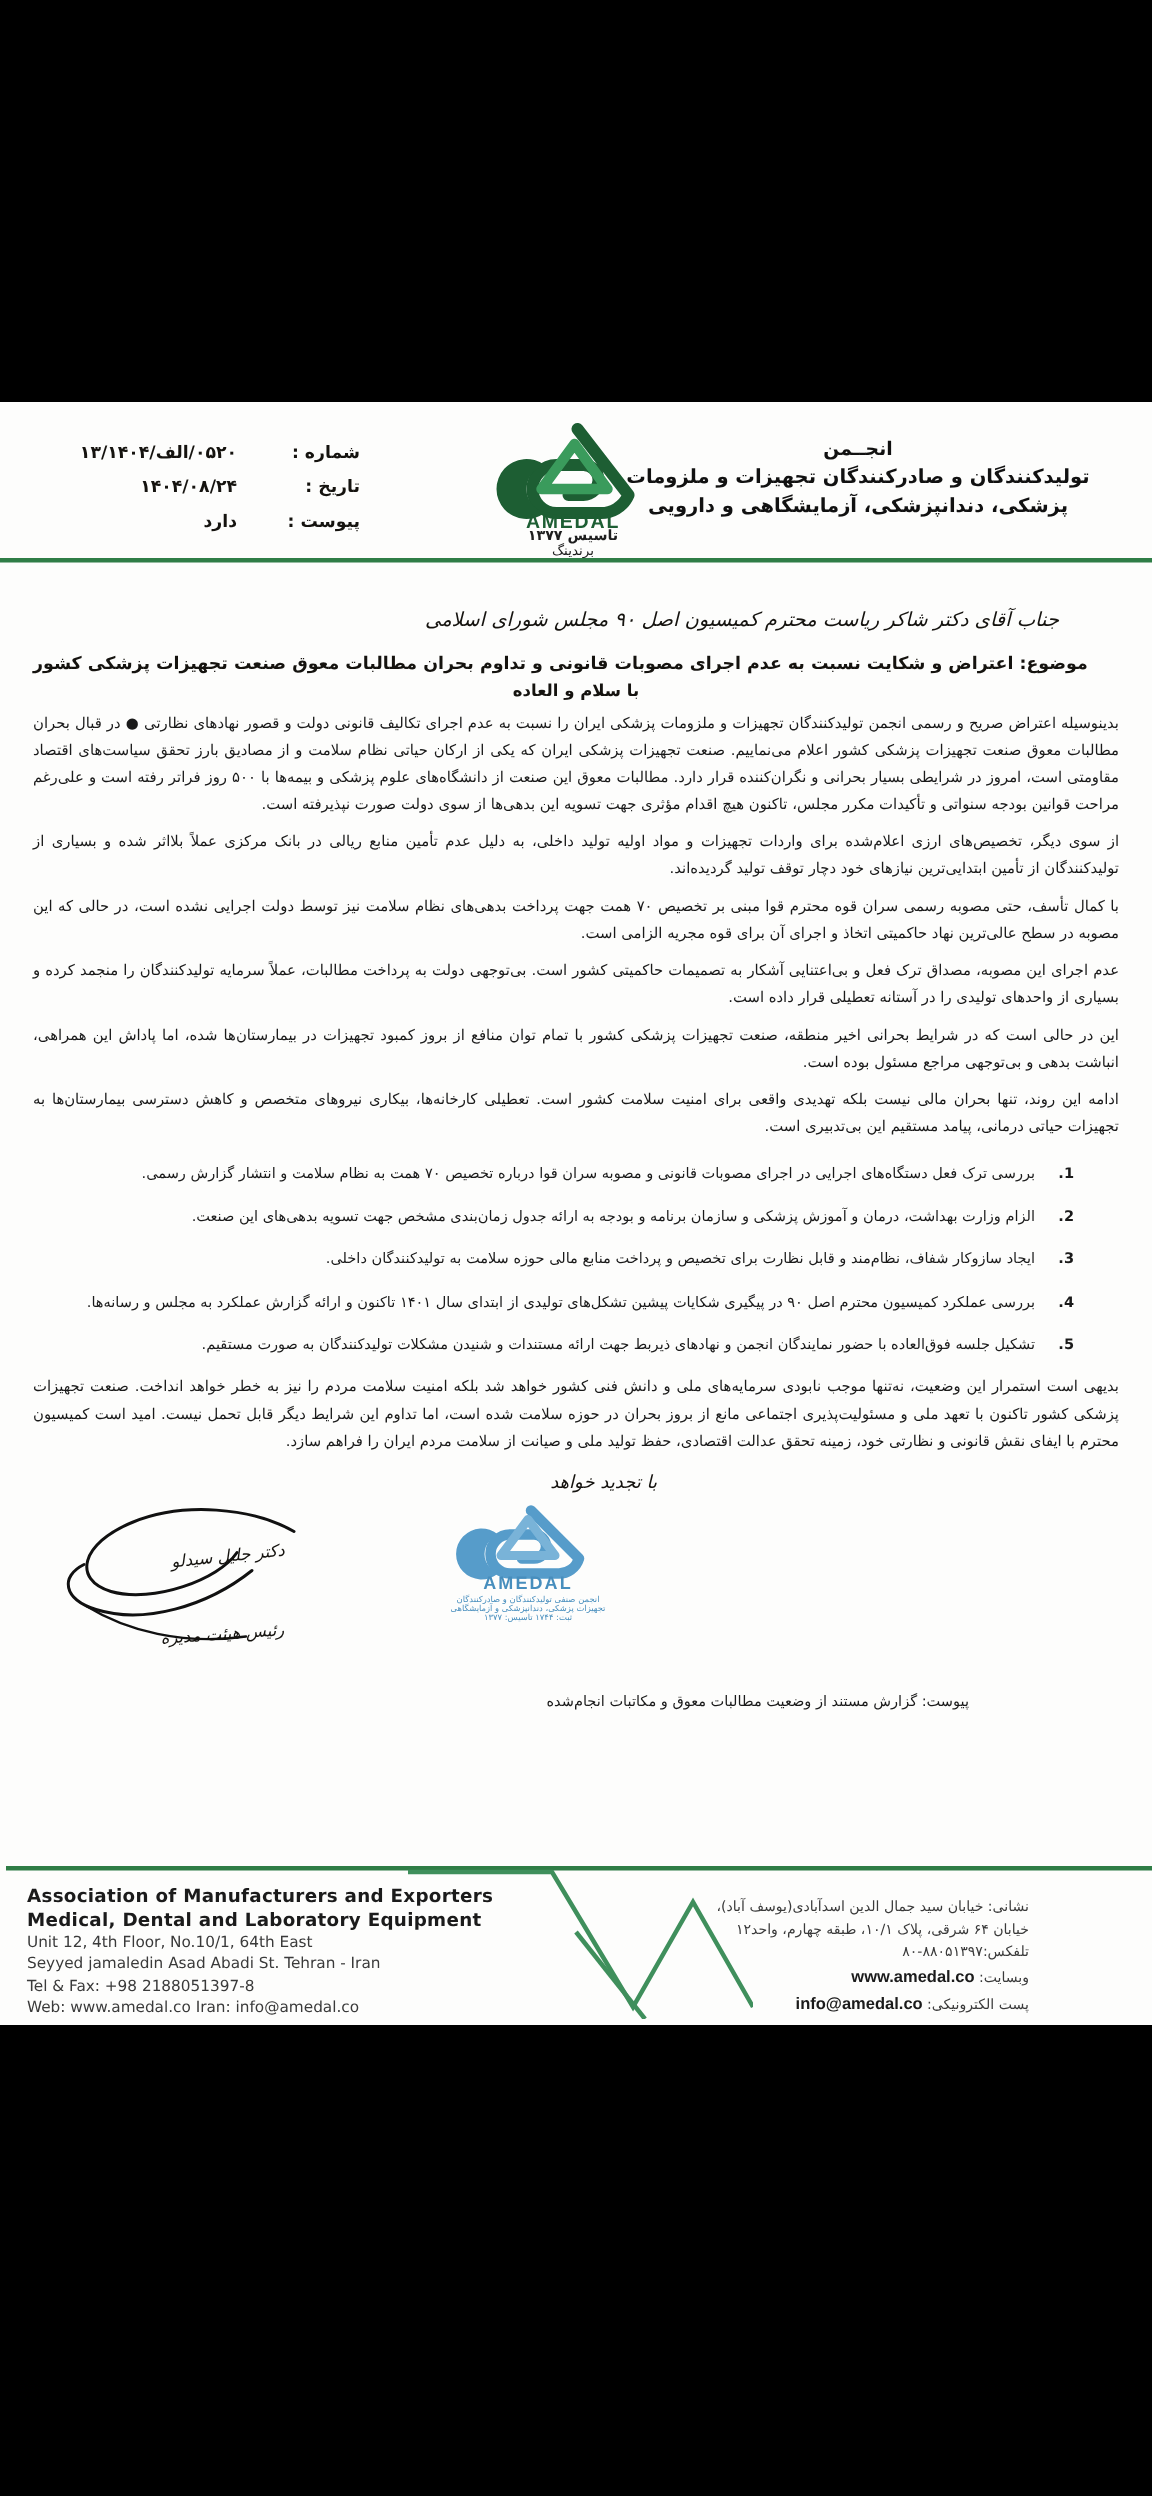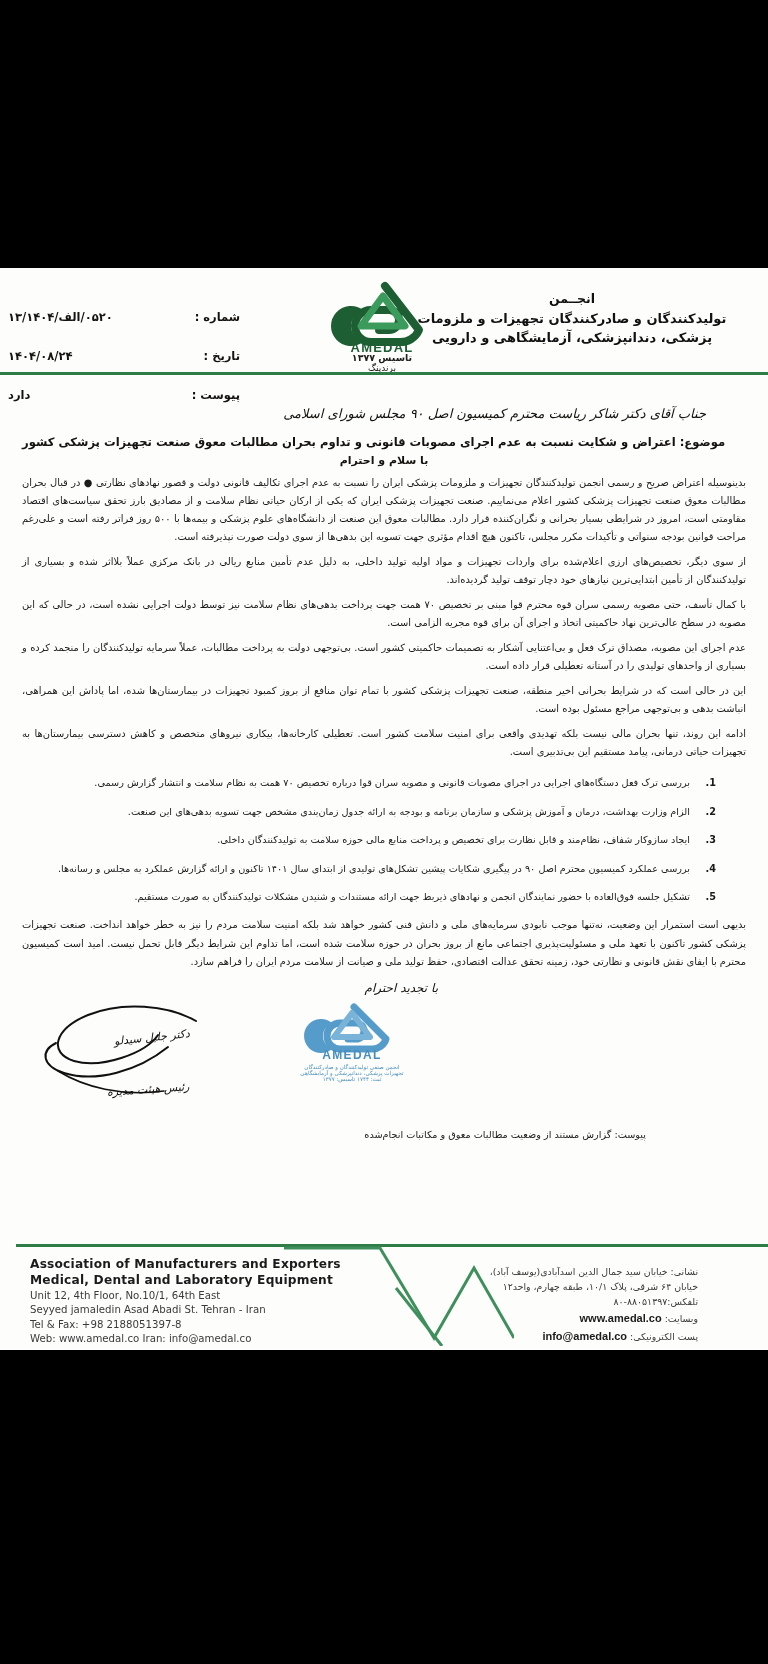--- a/index.html
+++ b/index.html
@@ -8,21 +8,21 @@
   .letterbox-top,.letterbox-bottom{position:absolute;left:0;width:768px;background:#000;}
   .letterbox-top{top:0;height:268px;}
   .letterbox-bottom{top:1350px;height:314px;}
   .page{position:absolute;left:0;top:268px;width:768px;height:1082px;background:#fdfdfc;overflow:hidden;}
 
   
   .hdr{position:relative;height:112px;}
   .hdr-meta{position:absolute;right:528px;top:26px;width:232px;text-align:left;direction:rtl;}
   .meta-row{display:flex;justify-content:flex-start;align-items:baseline;margin-bottom:9px;font-size:11.5px;color:#15130f;font-weight:bold;}
   .meta-label{width:78px;text-align:right;letter-spacing:.2px;}
-  .meta-value{flex:1;text-align:left;padding-right:4px;letter-spacing:.2px;margin-top:16px;}
+  .meta-value{flex:1;text-align:right;padding-right:4px;letter-spacing:.2px;}
   .hdr-title{position:absolute;right:10px;top:22px;width:372px;text-align:center;line-height:1.5;}
   .hdr-title .l1{font-size:12.5px;font-weight:bold;color:#111;letter-spacing:2px;}
   .hdr-title .l2,.hdr-title .l3{font-size:13px;font-weight:bold;color:#111;}
   .logo-wrap{position:absolute;left:296px;top:12px;width:172px;text-align:center;}
   .logo-svg{display:block;margin:0 auto;}
   .logo-sub{font-size:9.5px;color:#1d1d1d;margin-top:-4px;font-weight:bold;letter-spacing:.5px;}
   .logo-sub2{font-size:9px;color:#1d1d1d;}
   .rule{position:absolute;left:0;top:104px;width:768px;height:3px;background:#2f7d46;}
   .motto{position:absolute;left:0;top:140px;width:768px;text-align:center;font-size:11px;color:#2a2a2a;font-style:italic;}
 
@@ -43,21 +43,21 @@
   .sigzone{position:relative;height:150px;margin-top:6px;}
   .regards{position:absolute;right:330px;top:4px;font-size:12px;color:#15130f;font-style:italic;}
   .stamp{position:absolute;right:352px;top:22px;width:128px;text-align:center;opacity:.88;}
   .stamp-sub{font-size:5.6px;color:#2f7fb5;line-height:1.5;margin-top:-2px;}
   .signature{position:absolute;right:560px;top:10px;width:190px;height:130px;}
   .sig-name{position:absolute;right:18px;top:44px;font-size:11px;color:#15130f;font-style:italic;transform:rotate(-6deg);}
   .sig-role{position:absolute;right:18px;top:96px;font-size:11px;color:#15130f;font-style:italic;transform:rotate(-4deg);}
   .attachment{margin:2px 22px 0 0;font-size:9.7px;color:#1a1a1a;text-align:right;padding-right:100px;}
 
   
-  .footer{position:absolute;left:16px;bottom:0;width:696px;height:112px;text-decoration:underline;}
+  .footer{position:absolute;left:4px;bottom:0;width:696px;height:112px;text-decoration:underline;}
   .footer-rule{position:absolute;left:0;top:6px;width:768px;height:3px;background:#2f7d46;}
   .footer-en{position:absolute;left:14px;top:18px;direction:ltr;text-align:left;}
   .footer-en .en1,.footer-en .en2{font-size:12.2px;font-weight:bold;color:#1b1b1b;letter-spacing:.2px;line-height:1.35;}
   .footer-en .enline{font-size:10.2px;color:#3a3a3a;line-height:1.42;}
   .footer-fa{position:absolute;right:14px;top:26px;direction:rtl;text-align:right;}
   .footer-fa .faline{font-size:9.4px;color:#3a3a3a;line-height:1.62;}
   .footer-fa .faline b{font-size:11px;color:#1b1b1b;font-family:"Liberation Sans",sans-serif;}
   .footer-swoosh{position:absolute;left:268px;top:4px;}
 </style>
 </head>
@@ -105,21 +105,21 @@
       </div>
 
       <div class="rule"></div>
     </div>
 
 
     <div class="body">
 
       <div class="addressee">جناب آقای دکتر شاکر ریاست محترم کمیسیون اصل ۹۰ مجلس شورای اسلامی</div>
       <div class="subject">موضوع:  اعتراض و شکایت نسبت به عدم اجرای مصوبات قانونی و تداوم بحران مطالبات معوق صنعت تجهیزات پزشکی کشور</div>
-      <div class="salutation">با سلام  و احترام</div>
+      <div class="salutation">با سلام  و العاده</div>
 
       <p class="para">بدینوسیله اعتراض صریح و رسمی انجمن تولیدکنندگان تجهیزات و ملزومات پزشکی ایران را نسبت به عدم اجرای تکالیف قانونی دولت و قصور نهادهای نظارتی ● در قبال بحران مطالبات معوق صنعت تجهیزات پزشکی کشور اعلام می‌نماییم. صنعت تجهیزات پزشکی ایران که یکی از ارکان حیاتی نظام سلامت و از مصادیق بارز تحقق سیاست‌های اقتصاد مقاومتی است، امروز در شرایطی بسیار بحرانی و نگران‌کننده قرار دارد. مطالبات معوق این صنعت از دانشگاه‌های علوم پزشکی و بیمه‌ها با ۵۰۰ روز فراتر رفته است و علی‌رغم مراحت قوانین بودجه سنواتی و تأکیدات مکرر مجلس، تاکنون هیچ اقدام مؤثری جهت تسویه این بدهی‌ها از سوی دولت صورت نپذیرفته است.</p>
       <p class="para">از سوی دیگر، تخصیص‌های ارزی اعلام‌شده برای واردات تجهیزات و مواد اولیه تولید داخلی، به دلیل عدم تأمین منابع ریالی در بانک مرکزی عملاً بلااثر شده و بسیاری از تولیدکنندگان از تأمین ابتدایی‌ترین نیازهای خود دچار توقف تولید گردیده‌اند.</p>
       <p class="para">با کمال تأسف، حتی مصوبه رسمی سران قوه محترم قوا مبنی بر تخصیص ۷۰ همت جهت پرداخت بدهی‌های نظام سلامت نیز توسط دولت اجرایی نشده است، در حالی که این مصوبه در سطح عالی‌ترین نهاد حاکمیتی اتخاذ و اجرای آن برای قوه مجریه الزامی است.</p>
       <p class="para">عدم اجرای این مصوبه، مصداق ترک فعل و بی‌اعتنایی آشکار به تصمیمات حاکمیتی کشور است. بی‌توجهی دولت به پرداخت مطالبات، عملاً سرمایه تولیدکنندگان را منجمد کرده و بسیاری از واحدهای تولیدی را در آستانه تعطیلی قرار داده است.</p>
       <p class="para">این در حالی است که در شرایط بحرانی اخیر منطقه، صنعت تجهیزات پزشکی کشور با تمام توان منافع از بروز کمبود تجهیزات در بیمارستان‌ها شده، اما پاداش این همراهی، انباشت بدهی و بی‌توجهی مراجع مسئول بوده است.</p>
       <p class="para">ادامه این روند، تنها بحران مالی نیست بلکه تهدیدی واقعی برای امنیت سلامت کشور است. تعطیلی کارخانه‌ها، بیکاری نیروهای متخصص و کاهش دسترسی بیمارستان‌ها به تجهیزات حیاتی درمانی، پیامد مستقیم این بی‌تدبیری است.</p>
 
       <ol class="demands">
         <li>بررسی ترک فعل دستگاه‌های اجرایی در اجرای مصوبات قانونی و مصوبه سران قوا درباره تخصیص ۷۰ همت به نظام سلامت و انتشار گزارش رسمی.</li>
@@ -127,21 +127,21 @@
         <li>ایجاد سازوکار شفاف، نظام‌مند و قابل نظارت برای تخصیص و پرداخت منابع مالی حوزه سلامت به تولیدکنندگان داخلی.</li>
         <li>بررسی عملکرد کمیسیون محترم اصل ۹۰ در پیگیری شکایات پیشین تشکل‌های تولیدی از ابتدای سال ۱۴۰۱ تاکنون و ارائه گزارش عملکرد به مجلس و رسانه‌ها.</li>
         <li>تشکیل جلسه فوق‌العاده با حضور نمایندگان انجمن و نهادهای ذیربط جهت ارائه مستندات و شنیدن مشکلات تولیدکنندگان به صورت مستقیم.</li>
       </ol>
 
       <p class="para closing">بدیهی است استمرار این وضعیت، نه‌تنها موجب نابودی سرمایه‌های ملی و دانش فنی کشور خواهد شد بلکه امنیت سلامت مردم را نیز به خطر خواهد انداخت. صنعت تجهیزات پزشکی کشور تاکنون با تعهد ملی و مسئولیت‌پذیری اجتماعی مانع از بروز بحران در حوزه سلامت شده است، اما تداوم این شرایط دیگر قابل تحمل نیست. امید است کمیسیون محترم با ایفای نقش قانونی و نظارتی خود، زمینه تحقق عدالت اقتصادی، حفظ تولید ملی و صیانت از سلامت مردم ایران را فراهم سازد.</p>
     </div>
 
     <div class="sigzone">
 
-      <div class="regards">با تجدید احترام</div>
+      <div class="regards">با تجدید خواهد</div>
 
       <div class="stamp">
         <svg width="120" height="62" viewBox="0 0 120 62">
           <path d="M62 8 L94 40 A14 14 0 0 1 80 50 L48 50 A13 13 0 0 1 48 24 L64 24 A8 8 0 0 1 64 40 L56 40" fill="none" stroke="#3f8fc4" stroke-width="7" stroke-linecap="round" stroke-linejoin="round"></path>
           <path d="M44 24 A13 13 0 1 0 44 50 L40 50 A17 17 0 1 1 40 24 Z" fill="#3f8fc4"></path>
           <path d="M60 14 L78 38 L42 38 Z" fill="none" stroke="#67a9d4" stroke-width="6" stroke-linejoin="round"></path>
           <text x="60" y="60" font-size="12" font-family="Liberation Sans, sans-serif" font-weight="bold" fill="#2f7fb5" text-anchor="middle" letter-spacing="1.4">AMEDAL</text>
         </svg>
         <div class="stamp-sub">انجمن صنفی تولیدکنندگان و صادرکنندگان</div>
         <div class="stamp-sub">تجهیزات پزشکی، دندانپزشکی و آزمایشگاهی</div>

